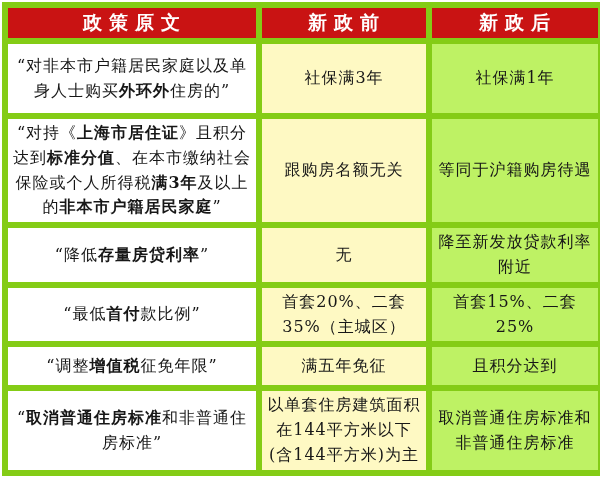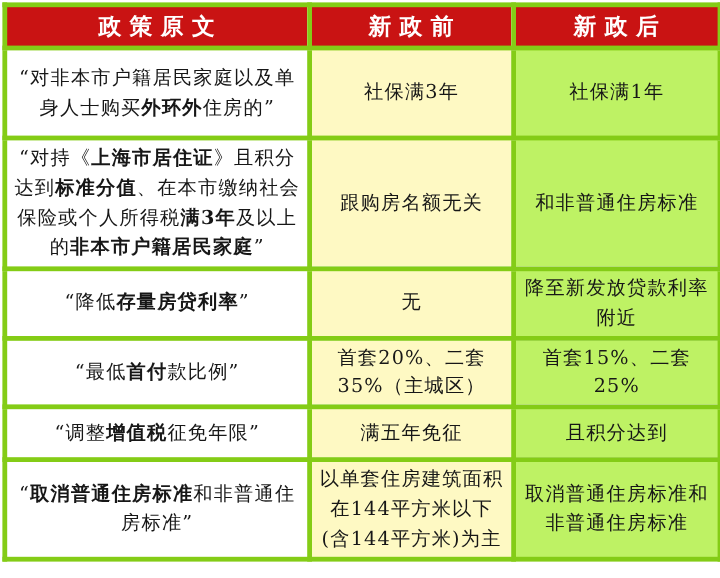--- a/index.html
+++ b/index.html
@@ -13,21 +13,21 @@
     box-sizing: border-box;
     background: #ffffff;
     padding: 2px 2px;
   }
   table.policy-table {
     border-collapse: collapse;
     table-layout: fixed;
     width: 596px;
   }
   .policy-table th, .policy-table td {
-    border: 4px solid #84cc16;
+    border: 6px solid #84cc16;
     box-sizing: border-box;
     overflow: hidden;
   }
   .policy-table th {
     background: #c91313;
     color: #ffffff;
     height: 36px;
     font-size: 19px;
     font-weight: 700;
     letter-spacing: 7px;
@@ -85,21 +85,21 @@
     </thead>
     <tbody>
         <tr>
           <td class="policy-cell"><span class="seg">“对非本市户籍居民家庭以及单身人士购买</span><span class="seg seg-b">外环外</span><span class="seg">住房的”</span></td>
           <td class="before-cell">社保满3年</td>
           <td class="after-cell">社保满1年</td>
         </tr>
         <tr>
           <td class="policy-cell"><span class="seg">“对持《</span><span class="seg seg-b">上海市居住证</span><span class="seg">》且积分达到</span><span class="seg seg-b">标准分值</span><span class="seg">、在本市缴纳社会保险或个人所得税</span><span class="seg seg-b">满3年</span><span class="seg">及以上的</span><span class="seg seg-b">非本市户籍居民家庭</span><span class="seg">”</span></td>
           <td class="before-cell">跟购房名额无关</td>
-          <td class="after-cell">和非普通住房标准</td>
+          <td class="after-cell">等同于沪籍购房待遇</td>
         </tr>
         <tr>
           <td class="policy-cell"><span class="seg">“降低</span><span class="seg seg-b">存量房贷利率</span><span class="seg">”</span></td>
           <td class="before-cell">无</td>
           <td class="after-cell">降至新发放贷款利率附近</td>
         </tr>
         <tr>
           <td class="policy-cell"><span class="seg">“最低</span><span class="seg seg-b">首付</span><span class="seg">款比例”</span></td>
           <td class="before-cell">首套20%、二套35%（主城区）</td>
           <td class="after-cell">首套15%、二套25%</td>

